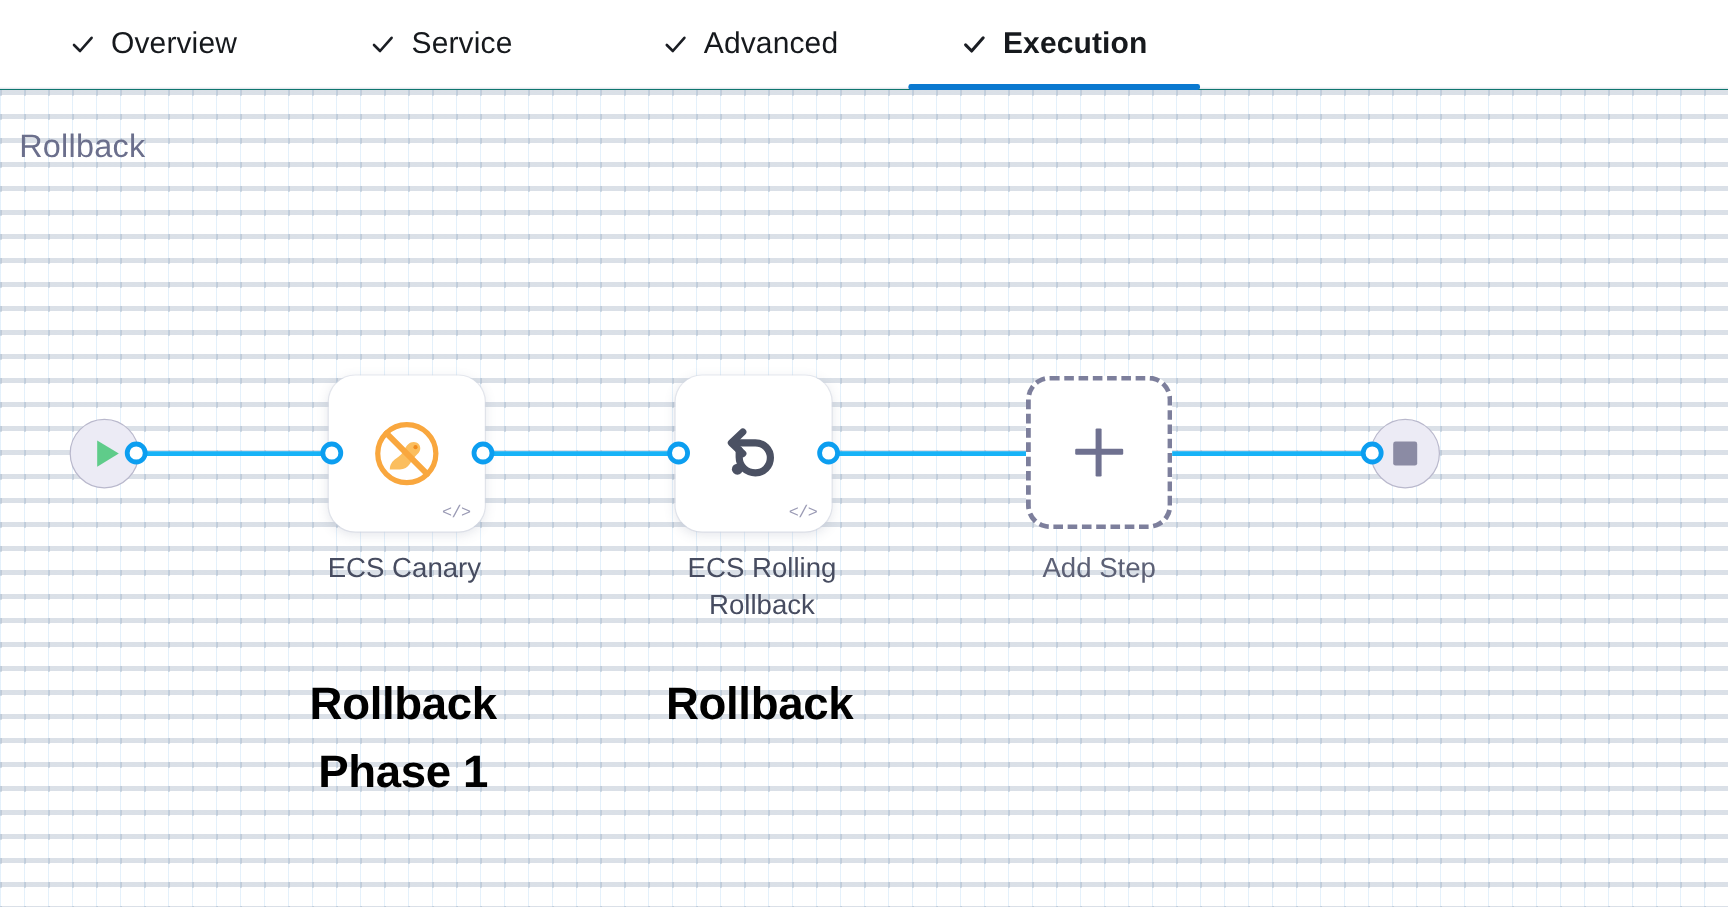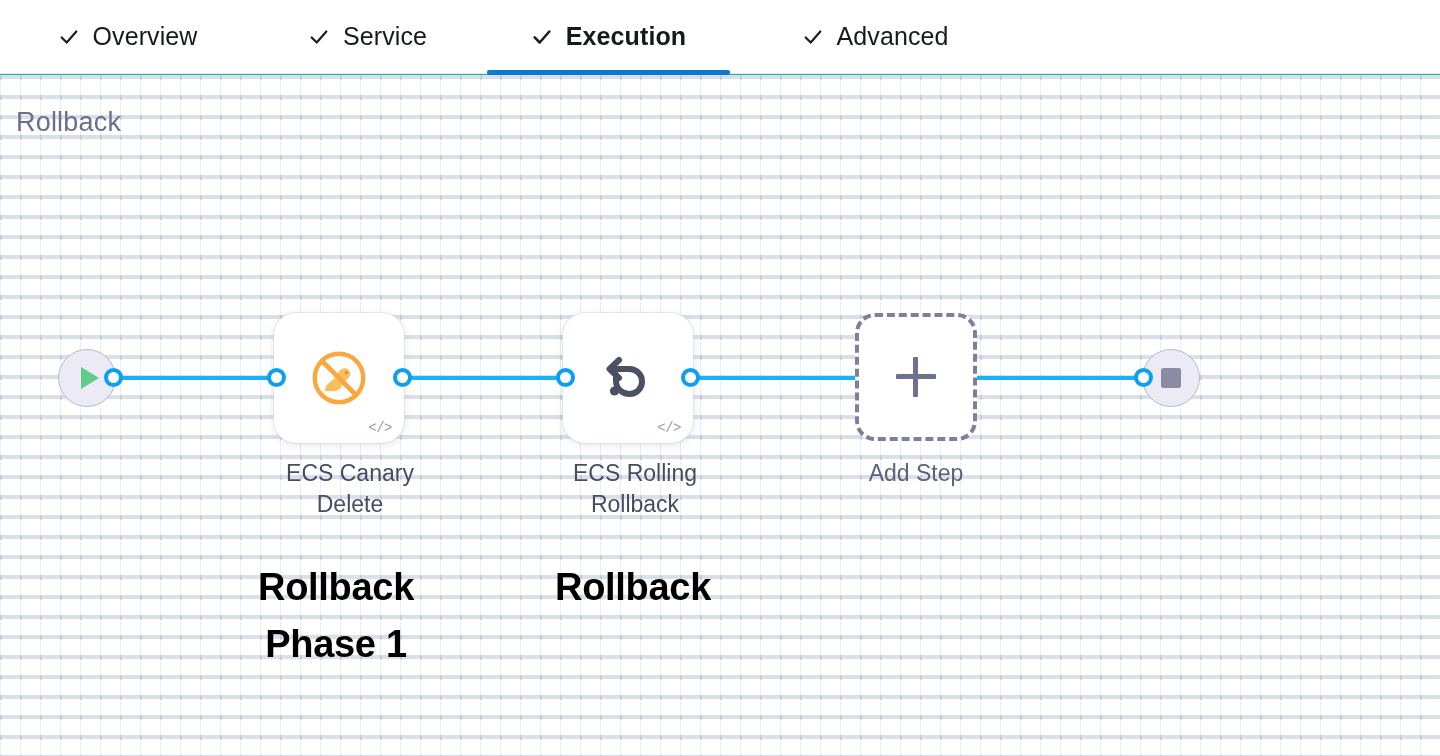--- a/index.html
+++ b/index.html
@@ -10,21 +10,21 @@
     overflow: hidden;
     background: #ffffff;
     font-family: "Liberation Sans", sans-serif;
     -webkit-font-smoothing: antialiased;
   }
 
   .page {
     position: relative;
     width: 1440px;
     height: 756px;
-    background: #14b8a6;
+    background: #0f766e;
   }
 
   
   .tabbar {
     position: relative;
     height: 74px;
     background: #ffffff;
     display: flex;
     align-items: center;
     border-bottom: 1px solid #e6e8ef;
@@ -299,37 +299,37 @@
       <span class="check">
         <svg viewBox="0 0 24 24" fill="none" stroke="currentColor" stroke-width="2.4" stroke-linecap="round" stroke-linejoin="round">
             <polyline points="4,12.5 9.5,18 20,6"></polyline>
           </svg>
       </span>
       <span class="tab-label">Service</span>
       <span class="tab-underline"></span>
     </div>
 
 
+    <div class="tab" id="tab-4">
+      <span class="check">
+        <svg viewBox="0 0 24 24" fill="none" stroke="currentColor" stroke-width="2.4" stroke-linecap="round" stroke-linejoin="round">
+            <polyline points="4,12.5 9.5,18 20,6"></polyline>
+          </svg>
+      </span>
+      <span class="tab-label">Advanced</span>
+      <span class="tab-underline"></span>
+    </div>
+
     <div class="tab active" id="tab-3">
       <span class="check">
         <svg viewBox="0 0 24 24" fill="none" stroke="currentColor" stroke-width="2.8" stroke-linecap="round" stroke-linejoin="round">
             <polyline points="4,12.5 9.5,18 20,6"></polyline>
           </svg>
       </span>
       <span class="tab-label">Execution</span>
-      <span class="tab-underline"></span>
-    </div>
-
-    <div class="tab" id="tab-4">
-      <span class="check">
-        <svg viewBox="0 0 24 24" fill="none" stroke="currentColor" stroke-width="2.4" stroke-linecap="round" stroke-linejoin="round">
-            <polyline points="4,12.5 9.5,18 20,6"></polyline>
-          </svg>
-      </span>
-      <span class="tab-label">Advanced</span>
       <span class="tab-underline"></span>
     </div>
 
   </div>
 
   <div class="canvas">
 
     <div class="panel-title">Rollback</div>
 
     <div class="diagram">
@@ -350,23 +350,22 @@
             <circle cx="32" cy="32" r="25" fill="none" stroke="#f9a73e" stroke-width="4.5"></circle>
             <path d="M38 22c3.2 0 5.6 2.4 5.6 5.4 0 2.2-1 3.6-2.6 5.2-2.6 2.6-4.6 5.4-6.6 8.6-1.6 2.6-4.6 4.4-8.4 4.4h-8.6c0-4 2-7.2 5.4-9.4 3.4-2.2 5.6-4.6 7.4-8 1.6-3.2 4-6.2 7.8-6.2z" fill="#fbbe5e"></path>
             <circle cx="39.5" cy="26.5" r="1.8" fill="#f08b1d"></circle>
             <path d="M14.6 14.6 L49.4 49.4" stroke="#f9a73e" stroke-width="5" stroke-linecap="round"></path>
           </svg>
         </div>
         <span class="code-badge">&lt;/&gt;</span>
       </div>
       <div class="port" style="left:267px;"></div>
       <div class="port" style="left:393px;"></div>
-      <div class="node-label" style="left:250px;">
+      <div class="node-label" style="left:237px;">
         <div>ECS Canary</div>
-        <div>Delete</div>
       </div>
 
       <div class="node" style="left:563px;">
         <div class="node-icon">
           <svg width="64" height="62" viewBox="0 0 64 62">
             <path d="M20 28 L20 34 C20 42 26.5 47 33.5 47 C40.5 47 46 41.5 46 34.5 C46 27.5 40.5 22 33.5 22 L15 22" fill="none" stroke="#4b5163" stroke-width="6" stroke-linecap="round" stroke-linejoin="round"></path>
             <path d="M23 13 L13.5 22 L23 31" fill="none" stroke="#4b5163" stroke-width="6" stroke-linecap="round" stroke-linejoin="round"></path>
             <circle cx="18.5" cy="44" r="4.6" fill="#4b5163"></circle>
           </svg>
         </div>

